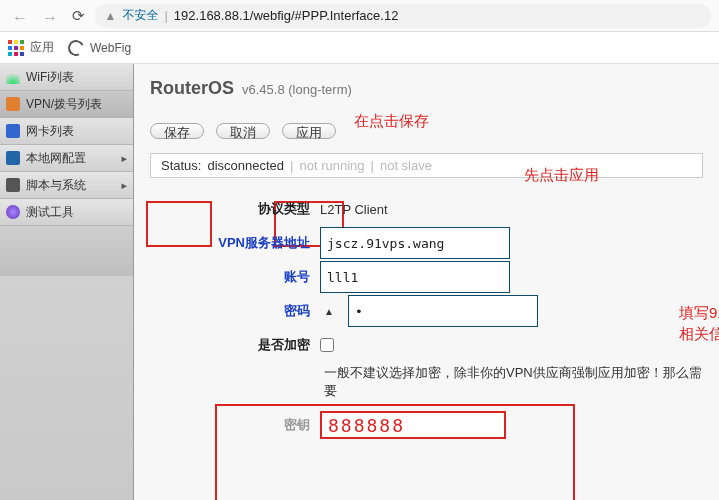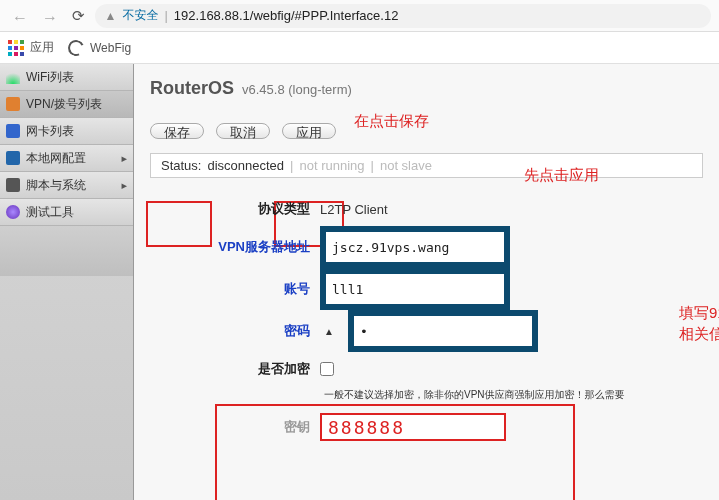--- a/index.html
+++ b/index.html
@@ -60,24 +60,24 @@
   .status-disc { color: #333; }
   .status-sep { color: #bbb; }
   .status-grey { color: #bbb; }
 
   .form { margin-left: 40px; }
   .form-row { display: flex; align-items: center; min-height: 34px; gap: 10px; }
   .form-label { width: 120px; text-align: right; font-size: 13px; color: #222; font-weight: bold; }
   .form-label.blue { color: #1a3fc4; }
   .form-label.grey { color: #999; font-family: Liberation Mono, monospace; }
   .form-value { font-size: 13px; color: #333; }
-  .text-input { width: 190px; height: 24px; border: 6px solid #0c4a6e; padding: 15px 6px; font-size: 13px; background: #fff; color: #222; font-family: monospace, Arial;}
+  .text-input { width: 190px; height: 24px; border: 1px solid #0c4a6e; padding: 15px 6px; font-size: 13px; background: #fff; color: #222; font-family: monospace, Arial;}
   .pwd-toggle { font-size: 10px; color: #333; cursor: pointer; padding: 0 4px; }
   .checkbox { width: 14px; height: 14px; }
-  .hint { font-size: 10px; color: #333; margin: 2px 0 8px 134px; }
+  .hint { font-size: 13px; color: #333; margin: 2px 0 8px 134px; }
   .key-input { border: 2px solid #d22; padding: 2px 6px; width: 186px; height: 28px; color: #d22; font-size: 18px; font-family: monospace; letter-spacing: 2px; background:#fff;}
 </style>
 </head>
 <body>
 
 <div class="browser-bar">
   <span class="nav-arrow">←</span>
   <span class="nav-arrow">→</span>
   <span class="reload-icon">⟳</span>
   <div class="addr-bar">

